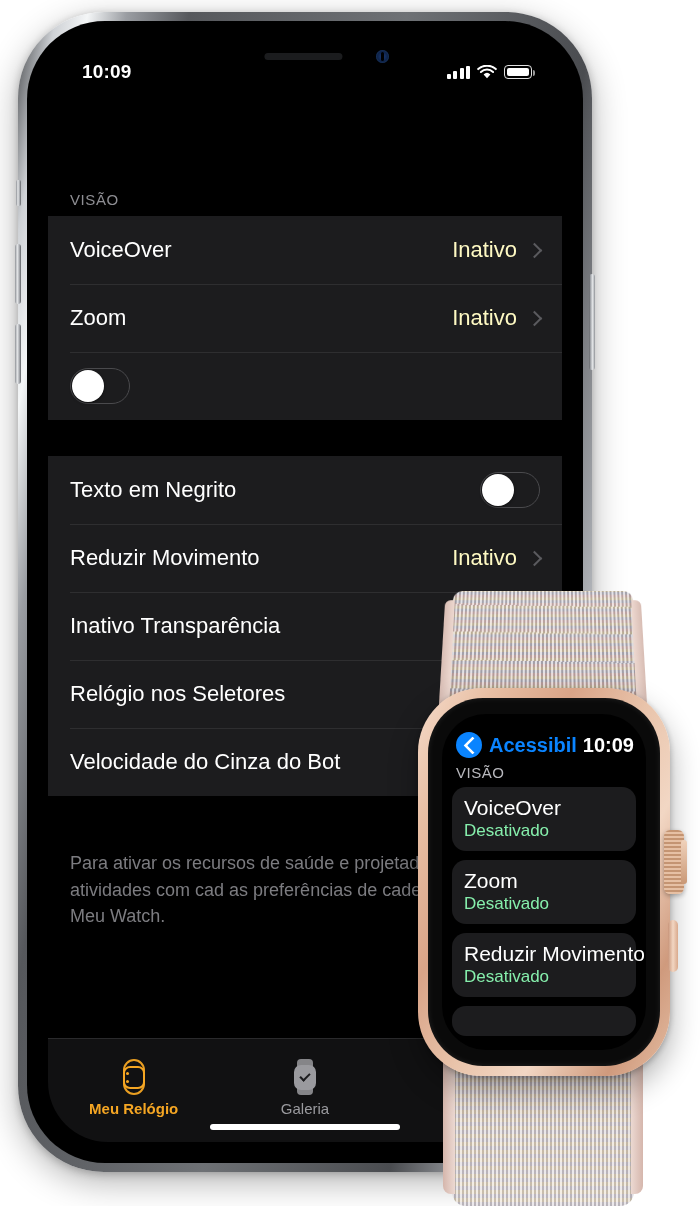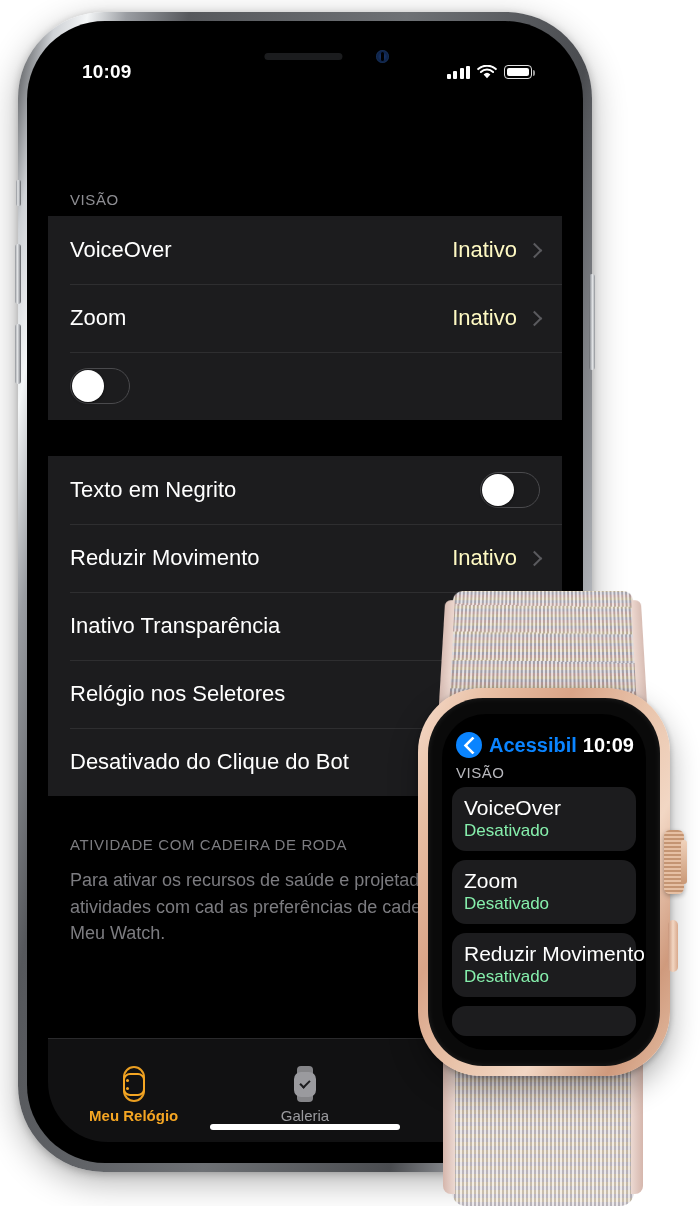--- a/index.html
+++ b/index.html
@@ -132,21 +132,21 @@
   .gap { height:36px; background:#000; }
 
   .footer-block { padding: 40px 22px 0 22px; }
   .footer-hdr { color:#7c7c80; font-size:15px; letter-spacing:0.6px; }
   .footer-txt { color:#7c7c80; font-size:18px; line-height:1.48; margin-top:14px; }
 
   
   .tabbar {
     position:absolute; left:0; right:0; bottom:0; height:104px;
     background:#111112; border-top:1px solid #2a2a2c;
-    display:flex; align-items:center; padding-top:8px;
+    display:flex; align-items:flex-start; padding-top:20px;
   }
   .tab { flex:1; display:flex; flex-direction:column; align-items:center; gap:5px; cursor:pointer; }
   .tab-label { font-size:15px; color:#9a9a9e; }
   .tab.active .tab-label { color:#f5a623; font-weight:bold; }
   .ico-watch { width:30px; height:36px; position:relative; }
   .ico-watch .case{
     position:absolute; left:4px; top:7px; width:22px; height:23px;
     border:2.6px solid #f5a623; border-radius:7px;
   }
   .ico-watch .band{
@@ -364,25 +364,24 @@
 
           <div class="row">
             <span class="row-label">Inativo Transparência</span>
           </div>
 
           <div class="row">
             <span class="row-label">Relógio nos Seletores</span>
           </div>
 
           <div class="row">
-            <span class="row-label">Desativado do Clique do Bot</span>
+            <span class="row-label">Velocidade do Cinza do Bot</span>
           </div>
 
           <div class="footer-block">
-            <div class="footer-hdr">ATIVIDADE COM CADEIRA DE RODA</div>
             <div class="footer-txt">Para ativar os recursos de saúde e projetados para atividades com cad as preferências de cadeira de rodas Meu Watch.</div>
           </div>
         </div>
 
         <div class="tabbar">
           <div class="tab active">
             <span class="ico-watch">
               <span class="band"></span>
                 <span class="case"></span>
                 <span class="dot"></span>

